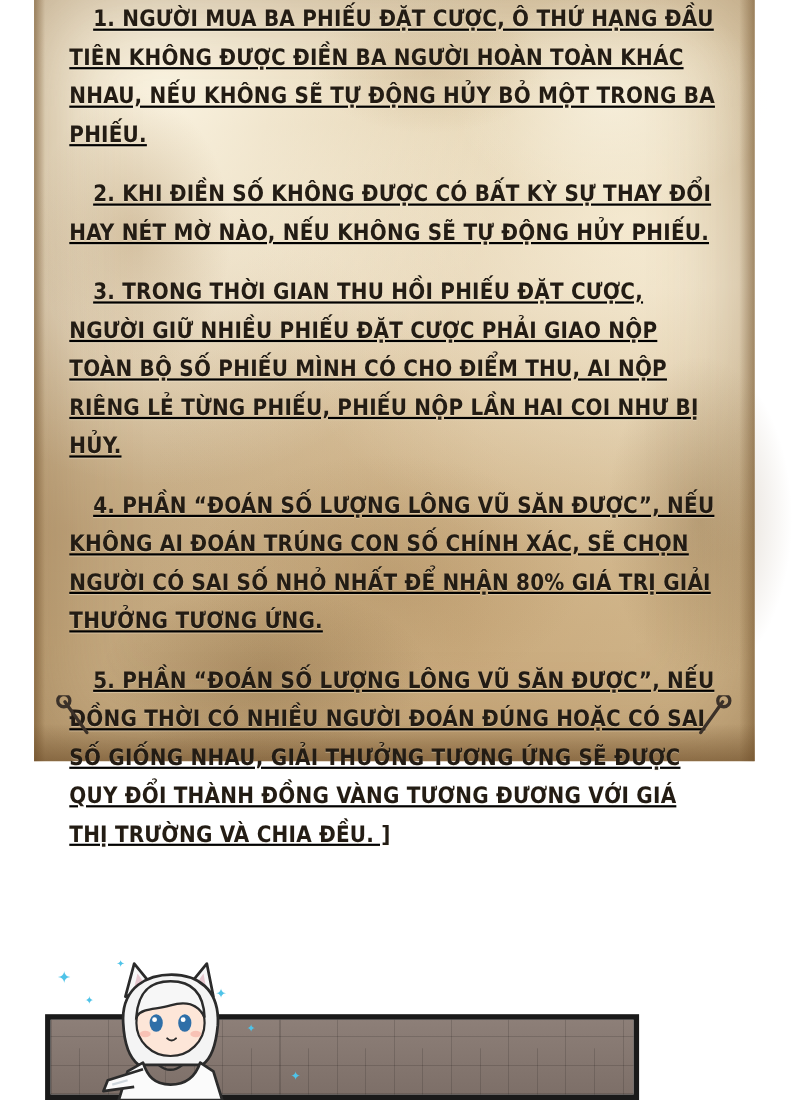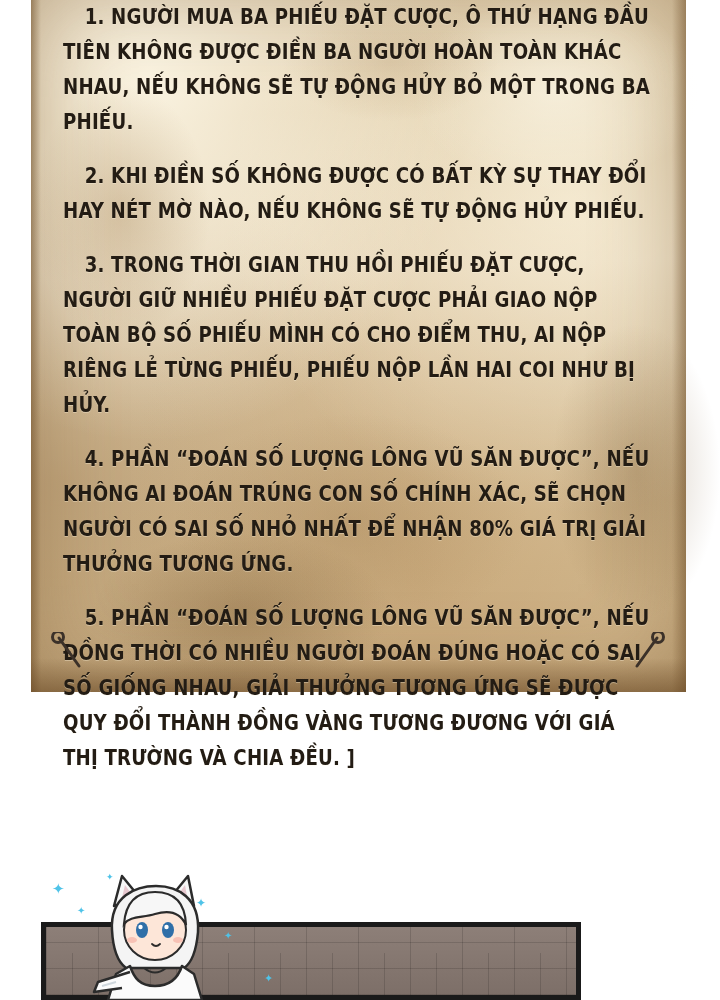--- a/index.html
+++ b/index.html
@@ -52,20 +52,21 @@
   .edge-right  { right: 0; top: 0;  width: 14px;  height: 100%; background: linear-gradient(270deg, rgba(110,78,40,0.50) 0%, rgba(110,78,40,0) 100%); }
   .edge-bottom { left: 0;  bottom: 0; width: 100%; height: 34px; background: linear-gradient(0deg, rgba(104,72,36,0.55) 0%, rgba(104,72,36,0) 100%); }
 
   
   #notice-text {
     position: absolute;
     left: 32px;
     top: 8px;
     width: 600px;
     z-index: 5;
+    text-decoration: underline;
   }
   .para {
     color: #231c14;
     font-family: "DejaVu Sans", sans-serif;
     font-weight: bold;
     font-size: 20.5px;
     line-height: 35px;
     letter-spacing: 0.2px;
     margin: 0 0 19px 0;
     text-indent: 22px;

